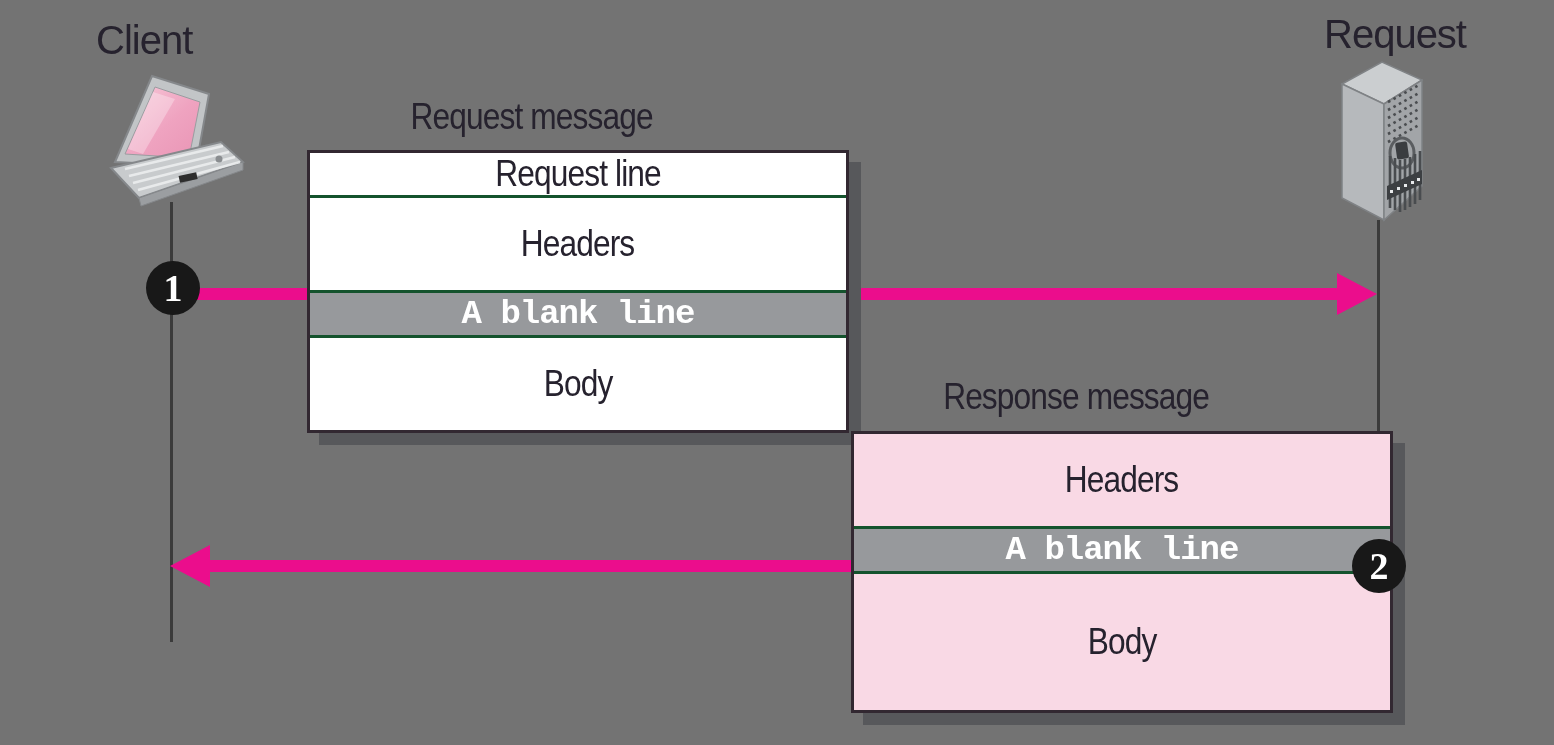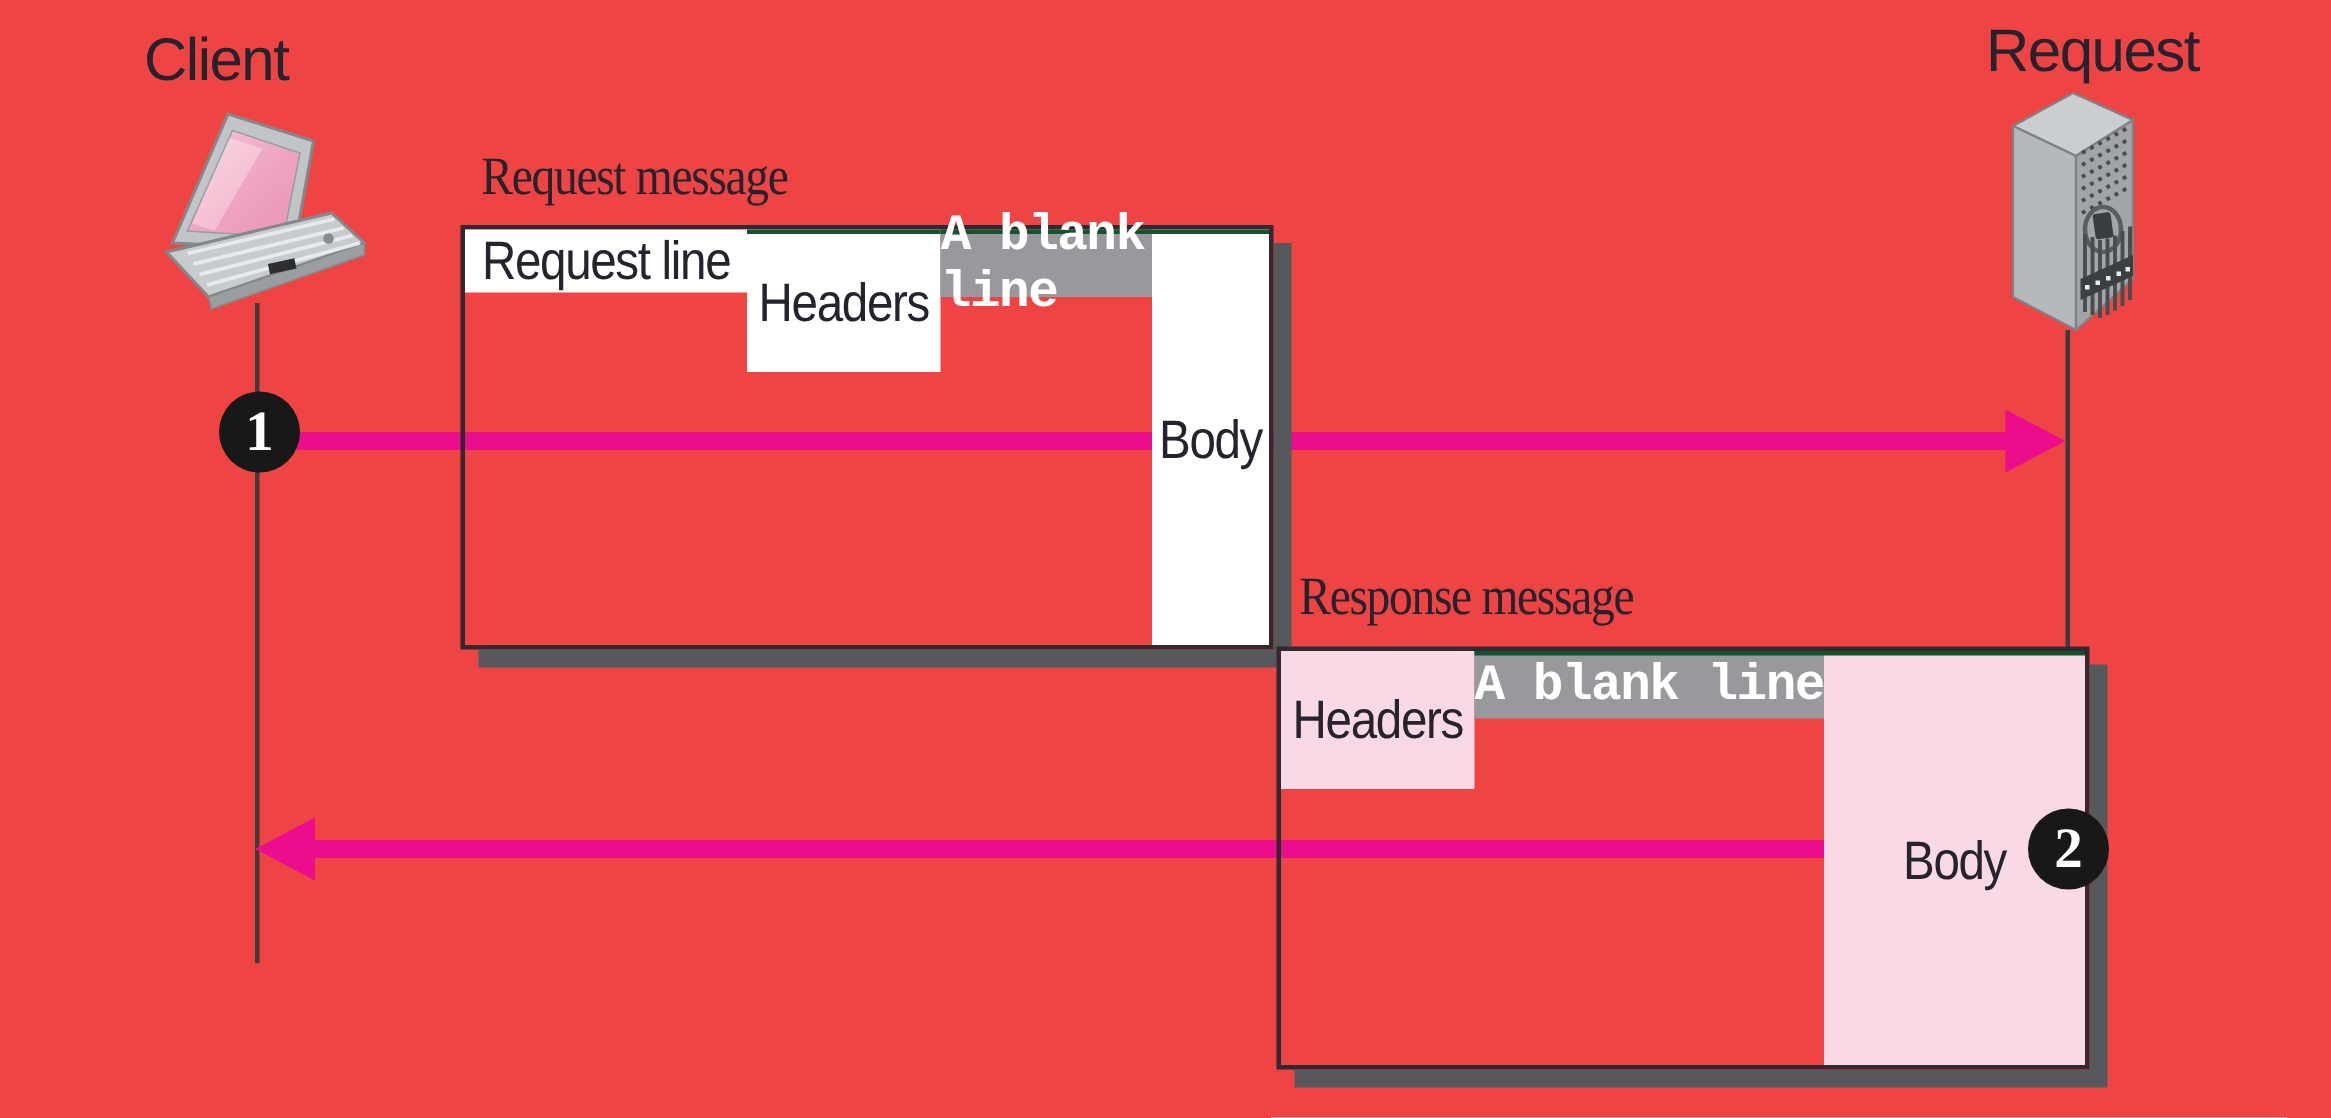--- a/index.html
+++ b/index.html
@@ -1,41 +1,41 @@
 <!DOCTYPE html>
 <html><head>
 <meta charset="utf-8">
 <style>
   html,body{margin:0;padding:0;background:#fffefb;}
   .canvas{
     position:relative; width:1554px; height:745px; overflow:hidden;
-    background:#ef4444; font-family:"Liberation Sans", sans-serif;
+    background:#737373; font-family:"Liberation Sans", sans-serif;
     color:#26222E;
   }
   
   .entity-label{
     position:absolute; font-size:40px; letter-spacing:-1px; white-space:nowrap;
   }
   .cond{display:inline-block; transform:scaleX(0.88); transform-origin:center; white-space:nowrap;}
   
   .lifeline{position:absolute; width:3px; background:#3b3b3b; z-index:0;}
   
   .shaft{position:absolute; height:12px; background:#EB0D8C; z-index:1;}
   .head{position:absolute; width:0; height:0; z-index:1;}
   .head.right{border-left:40px solid #EB0D8C; border-top:21px solid transparent; border-bottom:21px solid transparent;}
   .head.left{border-right:40px solid #EB0D8C; border-top:21px solid transparent; border-bottom:21px solid transparent;}
   
   .msg-title{
-    position:absolute; width:450px; font-size:36px;
-    letter-spacing:-1px; z-index:2; white-space:nowrap;font-family:Liberation Serif, serif;
+    position:absolute; width:450px; text-align:center; font-size:36px;
+    letter-spacing:-1px; z-index:2; white-space:nowrap;
   }
   .msg-box{
     position:absolute; width:542px; border:3px solid #322831;
     box-shadow:12px 12px 0 #57585B; z-index:2;
-    display:flex; flex-direction:row; box-sizing:border-box;
+    display:flex; flex-direction:column; box-sizing:border-box;
   }
   .row{
     display:flex; align-items:center; justify-content:center;
     font-size:36px; letter-spacing:-1px; box-sizing:border-box;
   }
   .row + .row{border-top:3px solid #14532d;}
   .row.white{background:#ffffff;}
   .row.pink-dark{background:#F2A2BF;}
   .row.pink-light{background:#F9D9E5;}
   .row.blank{

